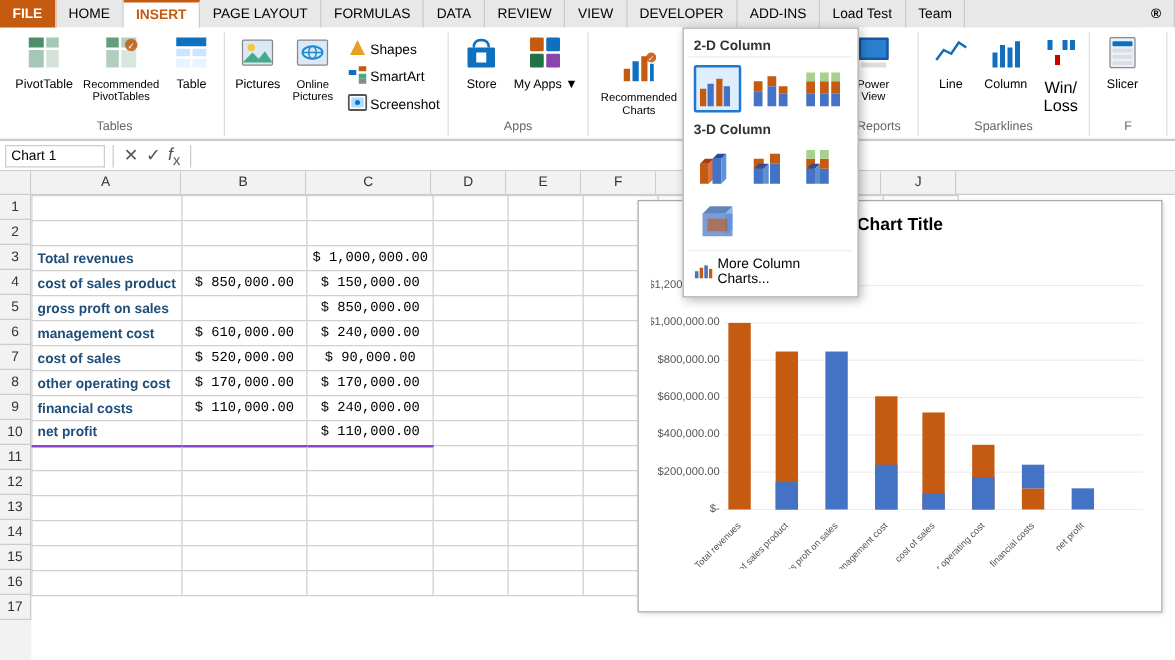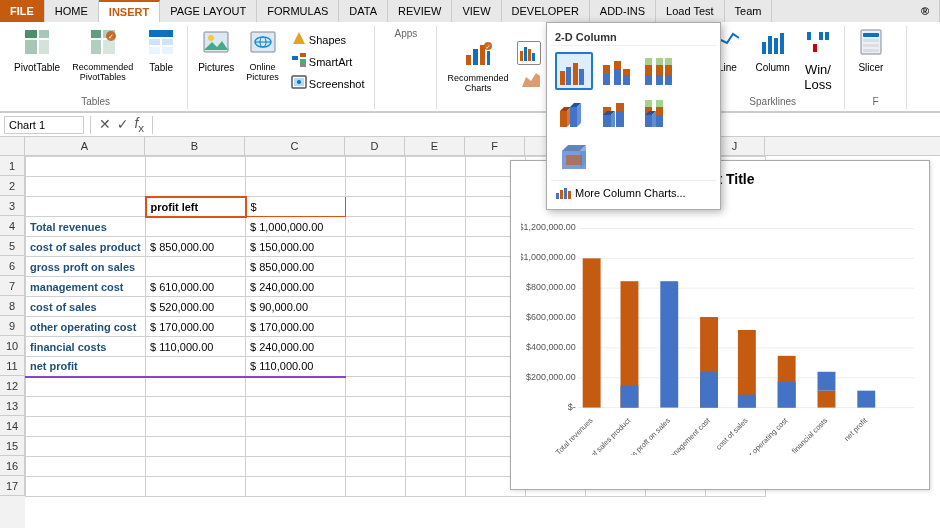--- a/index.html
+++ b/index.html
@@ -36,25 +36,25 @@
     .col-header { height: 18px; border-right: 1px solid #ccc; border-bottom: none; display: flex; align-items: center; justify-content: center; font-size: 11px; color: #333; background: #f2f2f2; cursor: pointer; }
 
     .sheet-body { display: flex; flex: 1; overflow: hidden; }
     .row-headers { background: #f2f2f2; min-width: 25px; }
     .row-header { height: 20px; border-bottom: 1px solid #ccc; border-right: 1px solid #ccc; display: flex; align-items: center; justify-content: center; font-size: 11px; color: #333; cursor: pointer; }
 
     .cells-area { flex: 1; overflow: hidden; position: relative; }
 
     table.sheet { border-collapse: collapse; }
     table.sheet td { height: 20px; border: 1px solid #d0d0d0; padding: 0 4px; font-size: 11px; white-space: nowrap; min-width: 60px; max-width: 120px; overflow: hidden; }
-    table.sheet td.num { text-align: left; }
+    table.sheet td.num { text-align: center; font-family: Liberation Mono, monospace; }
     table.sheet td.text-blue { color: #1f4e79; font-weight: bold; }
 
     
-    .dropdown-overlay { position: fixed; top: 22px; left: 546px; width: 175px; background: #fff; border: 1px solid #aaa; box-shadow: 2px 2px 8px rgba(0,0,0,0.3); z-index: 100; padding: 4px; }
+    .dropdown-overlay { position: fixed; top: 22px; left: 546px; width: 141px; background: #fff; border: 1px solid #aaa; box-shadow: 2px 2px 8px rgba(0,0,0,0.3); z-index: 100; padding: 4px; }
     .dropdown-section-title { font-size: 11px; font-weight: bold; color: #333; padding: 4px 4px 2px; border-bottom: 1px solid #eee; margin-bottom: 4px; }
     .chart-icons-row { display: flex; gap: 4px; padding: 2px 4px; }
     .chart-icon-btn { width: 38px; height: 38px; border: 1px solid transparent; display: flex; align-items: center; justify-content: center; cursor: pointer; border-radius: 2px; }
     .chart-icon-btn.active { border: 2px solid #1f78d1; background: #ddeeff; }
     .dropdown-section-title-2 { font-size: 11px; font-weight: bold; color: #333; padding: 6px 4px 2px; }
     .more-charts-row { display: flex; align-items: center; gap: 4px; padding: 4px; cursor: pointer; margin-top: 2px; border-top: 1px solid #eee; }
 
     
     .chart-area { position: absolute; right: 10px; top: 160px; width: 420px; height: 330px; border: 1px solid #aaa; background: #fff; box-shadow: 1px 1px 4px rgba(0,0,0,0.15); padding: 10px; }
     .chart-title { text-align: center; font-size: 14px; font-weight: bold; margin-bottom: 8px; }
@@ -173,20 +173,43 @@
                 <rect x="3" y="4" width="10" height="8" fill="#aaddff"></rect>
                 <circle cx="8" cy="8" r="2" fill="#1070c0"></circle>
               </svg>
             <span>Screenshot</span>
           </div>
         </div>
       </div>
     </div>
 
     <div class="ribbon-group">
+      <div class="ribbon-group-items">
+        <div class="ribbon-btn">
+          <div class="icon">
+            <svg width="28" height="28" viewBox="0 0 28 28">
+                <rect x="3" y="10" width="22" height="16" rx="1" fill="#1070c0"></rect>
+                <path d="M8,10 Q8,4 14,4 Q20,4 20,10" fill="none" stroke="#1070c0" stroke-width="2"></path>
+                <rect x="10" y="14" width="8" height="8" fill="#fff"></rect>
+              </svg>
+          </div>
+          <div class="label">Store</div>
+        </div>
+        <div class="ribbon-btn">
+          <div class="icon">
+            <svg width="28" height="28" viewBox="0 0 28 28">
+                <rect x="2" y="2" width="11" height="11" rx="1" fill="#c55a11"></rect>
+                <rect x="15" y="2" width="11" height="11" rx="1" fill="#1070c0"></rect>
+                <rect x="2" y="15" width="11" height="11" rx="1" fill="#217346"></rect>
+                <rect x="15" y="15" width="11" height="11" rx="1" fill="#8b44ac"></rect>
+              </svg>
+          </div>
+          <div class="label">My Apps ▼</div>
+        </div>
+      </div>
       <div class="ribbon-group-label">Apps</div>
     </div>
 
     <div class="ribbon-group" style="min-width:200px;">
       <div class="ribbon-group-items" style="align-items:center;">
         <div class="ribbon-btn">
           <div class="icon">
             <svg width="28" height="28" viewBox="0 0 28 28">
                 <rect x="2" y="16" width="5" height="10" fill="#c55a11"></rect>
                 <rect x="9" y="10" width="5" height="16" fill="#1070c0"></rect>
@@ -394,32 +417,20 @@
           <td></td>
           <td></td>
           <td></td>
           <td></td>
           <td></td>
           <td></td>
           <td></td>
           <td></td>
         </tr>
 
-        <tr>
-          <td></td>
-          <td style="font-weight:bold;border:2px solid #e05010;">profit left</td>
-          <td style="border:1px solid #e05010;">$</td>
-          <td></td>
-          <td></td>
-          <td></td>
-          <td></td>
-          <td></td>
-          <td></td>
-          <td></td>
-        </tr>
 
         <tr>
           <td class="text-blue">Total revenues</td>
           <td></td>
           <td class="num">$ 1,000,000.00</td>
           <td></td>
           <td></td>
           <td></td>
           <td></td>
           <td></td>
@@ -625,20 +636,21 @@
         <rect x="14" y="20" width="7" height="10" fill="#4472c4"></rect>
         <rect x="14" y="10" width="7" height="10" fill="#c55a11"></rect>
         <rect x="14" y="3" width="7" height="7" fill="#a9d18e"></rect>
         <rect x="23" y="20" width="7" height="10" fill="#4472c4"></rect>
         <rect x="23" y="10" width="7" height="10" fill="#c55a11"></rect>
         <rect x="23" y="3" width="7" height="7" fill="#a9d18e"></rect>
       </svg>
     </div>
   </div>
 
+  <div class="dropdown-section-title-2">3-D Column</div>
   <div class="chart-icons-row">
     <div class="chart-icon-btn">
       <svg width="32" height="32" viewBox="0 0 32 32">
         <rect x="2" y="14" width="7" height="16" fill="#c55a11"></rect>
         <polygon points="2,14 6,10 13,10 9,14" fill="#a04010"></polygon>
         <polygon points="9,14 13,10 13,26 9,30" fill="#e07040"></polygon>
         <rect x="12" y="10" width="7" height="20" fill="#4472c4"></rect>
         <polygon points="12,10 16,6 23,6 19,10" fill="#2050a0"></polygon>
         <polygon points="19,10 23,6 23,26 19,30" fill="#6090e0"></polygon>
       </svg>

